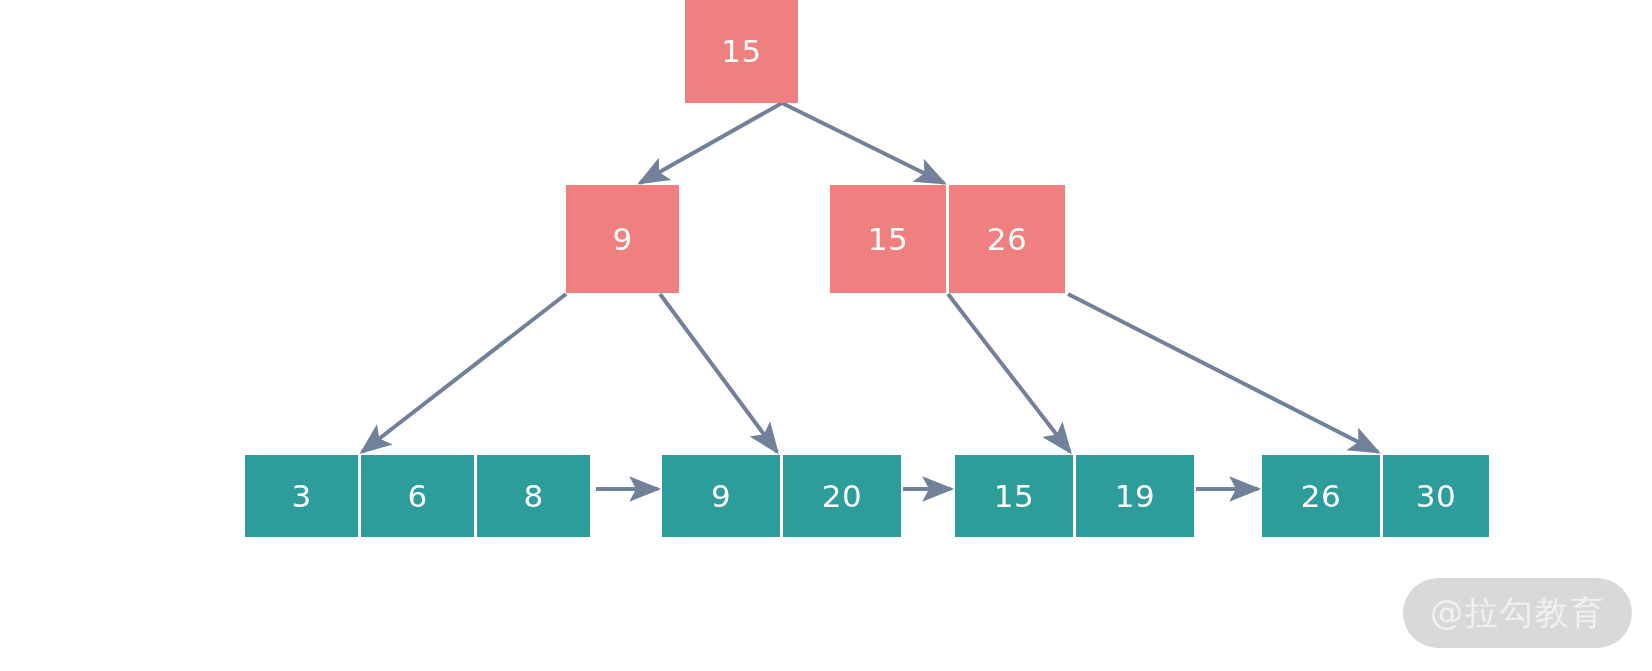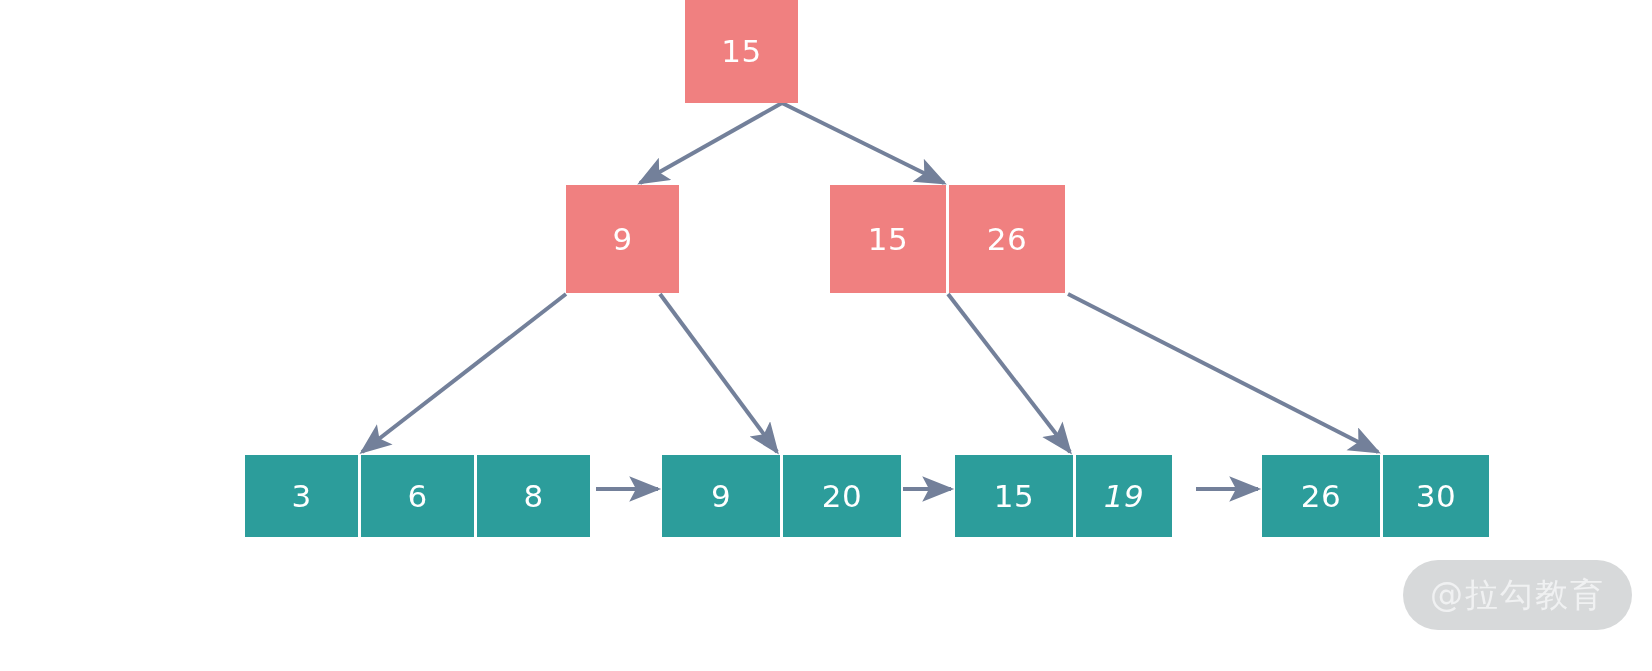--- a/index.html
+++ b/index.html
@@ -103,23 +103,23 @@
         <div class="cell" style="width: 113px;">3</div>
         <div class="cell" style="width: 113px;">6</div>
         <div class="cell" style="width: 113px;">8</div>
       </div>
       <div class="node leaf" style="left: 662px; top: 455px; height: 82px;">
         <div class="cell" style="width: 118px;">9</div>
         <div class="cell" style="width: 118px;">20</div>
       </div>
       <div class="node leaf" style="left: 955px; top: 455px; height: 82px;">
         <div class="cell" style="width: 118px;">15</div>
-        <div class="cell" style="width: 96px; font-style: italic;">19</div>
+        <div class="cell" style="width: 118px;">19</div>
       </div>
       <div class="node leaf" style="left: 1262px; top: 455px; height: 82px;">
         <div class="cell" style="width: 118px;">26</div>
         <div class="cell" style="width: 106px;">30</div>
       </div>
     </div>
-  <div class="watermark" style="left: 1403px; top: 560px; width: 229px; height: 70px;">
+  <div class="watermark" style="left: 1403px; top: 578px; width: 229px; height: 70px;">
     <span>@拉勾教育</span>
   </div>
 </div>
 
 </body></html>

